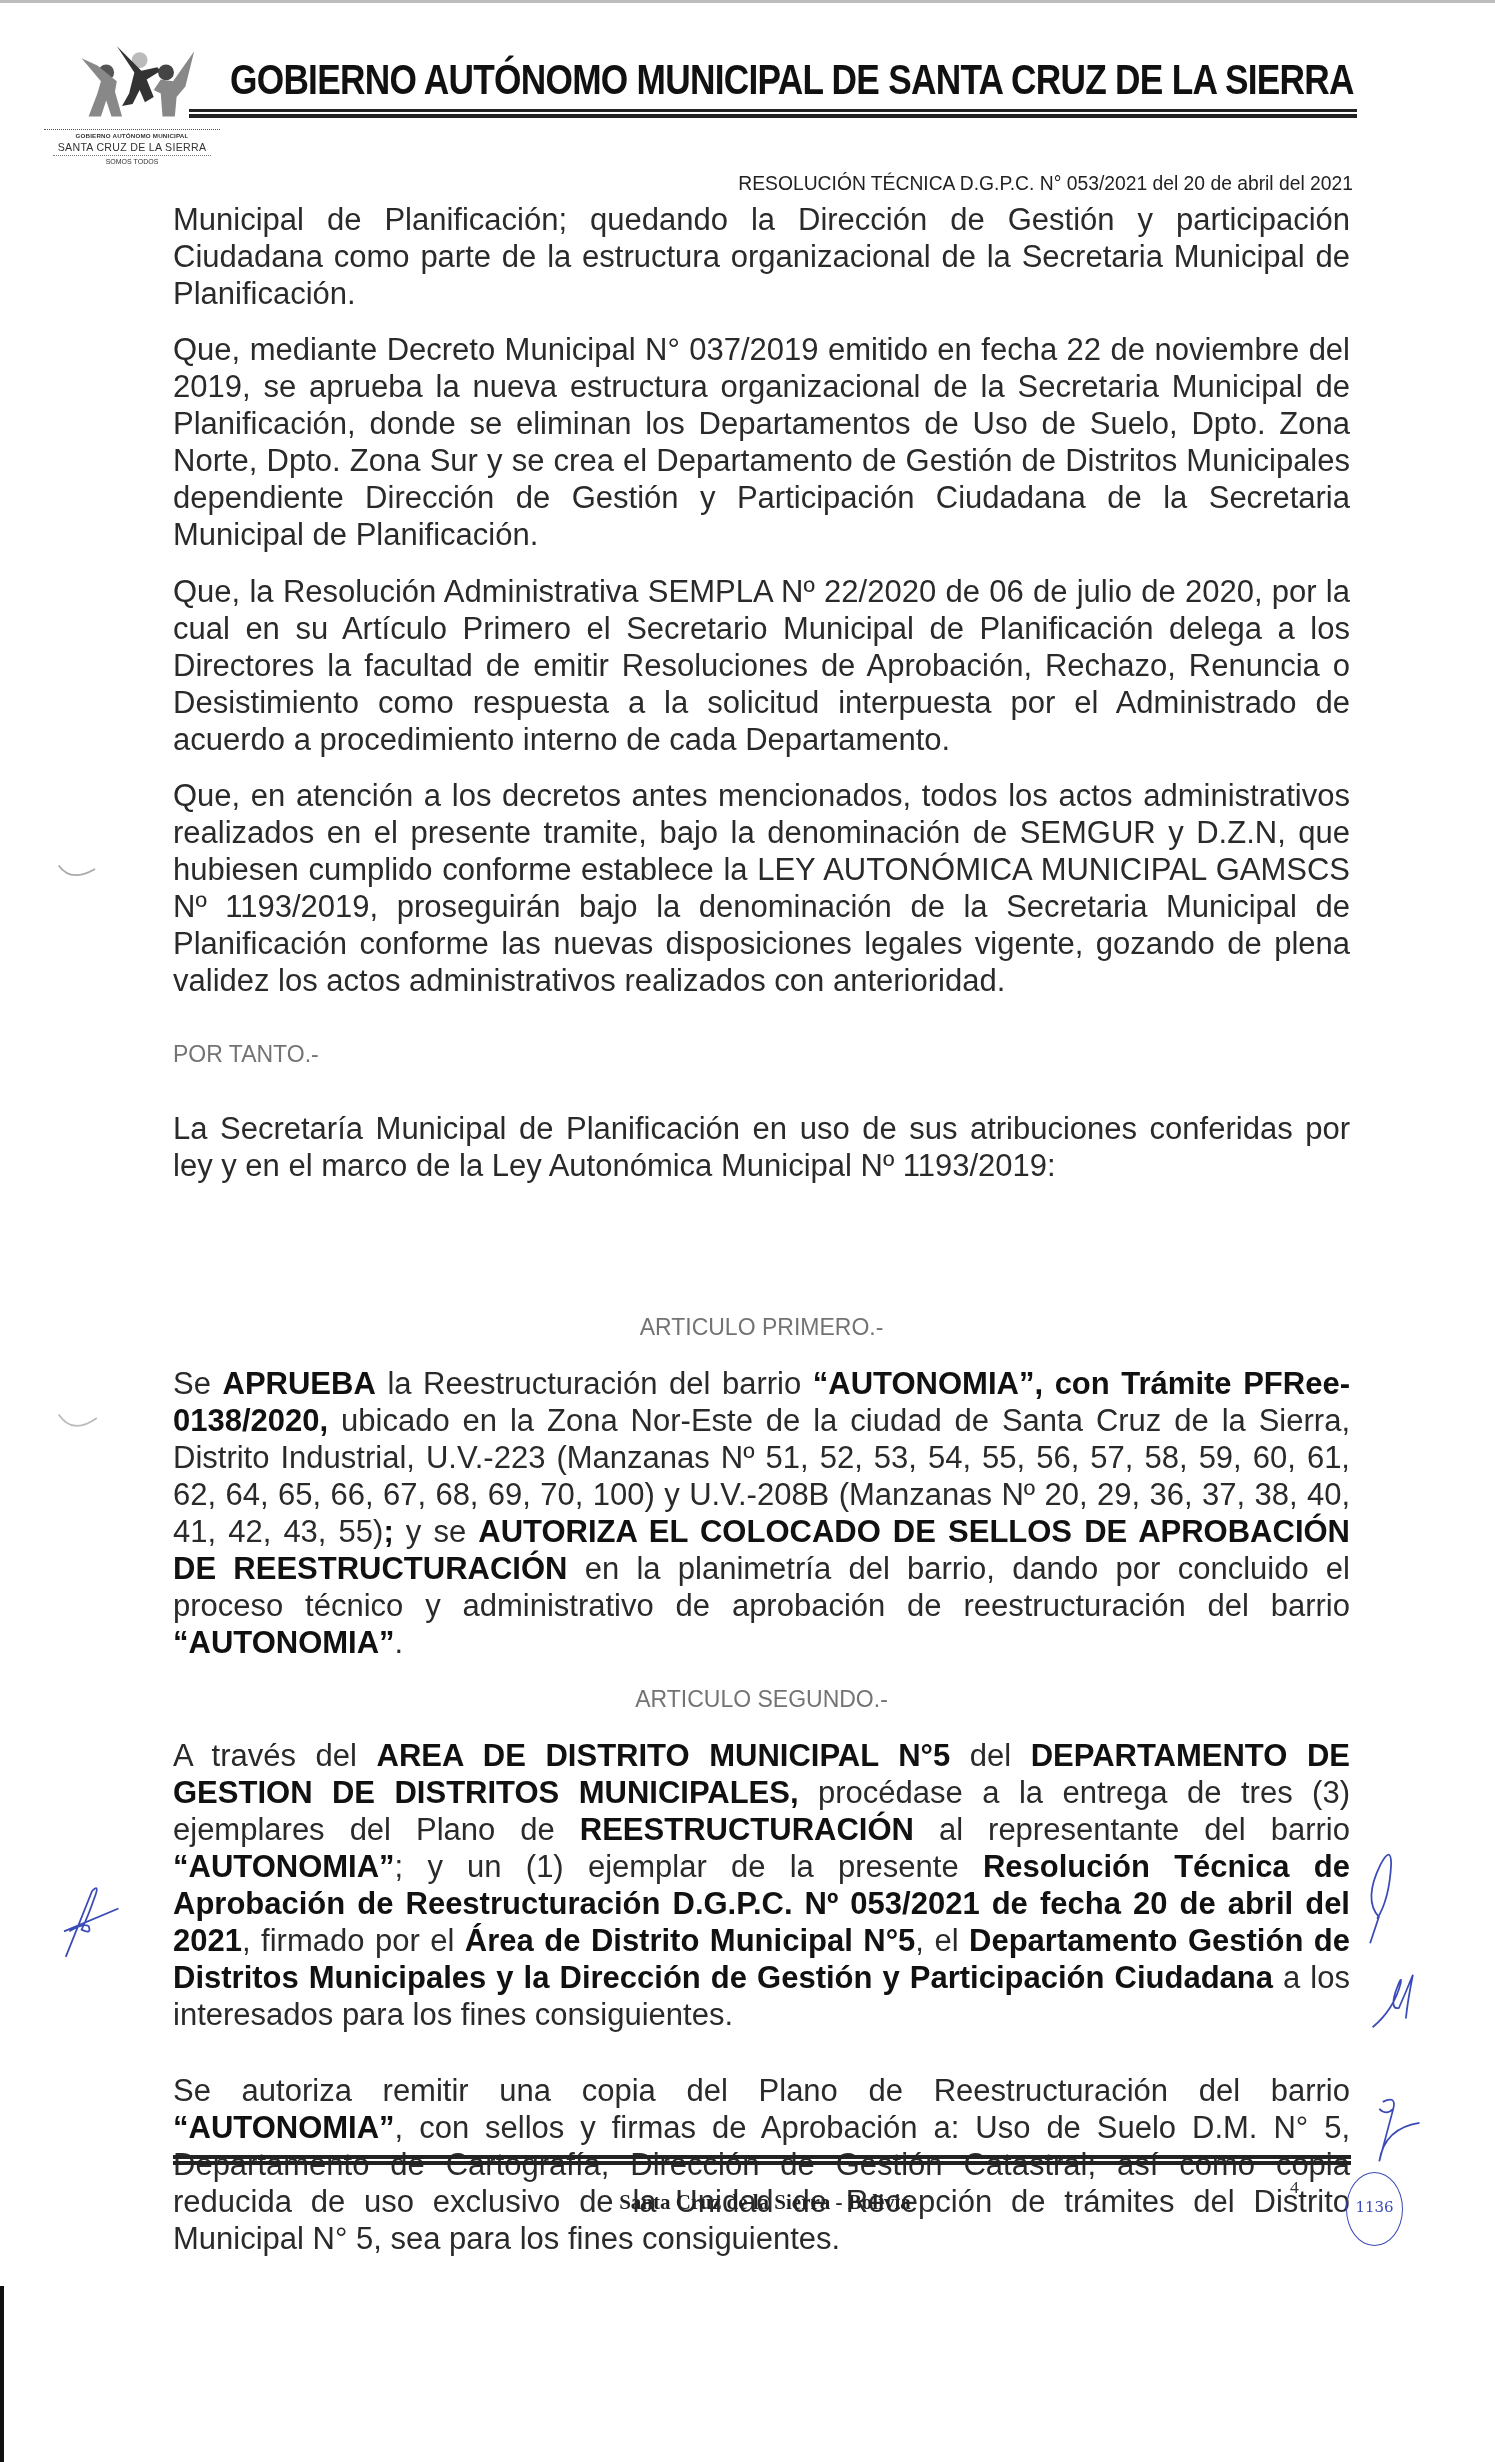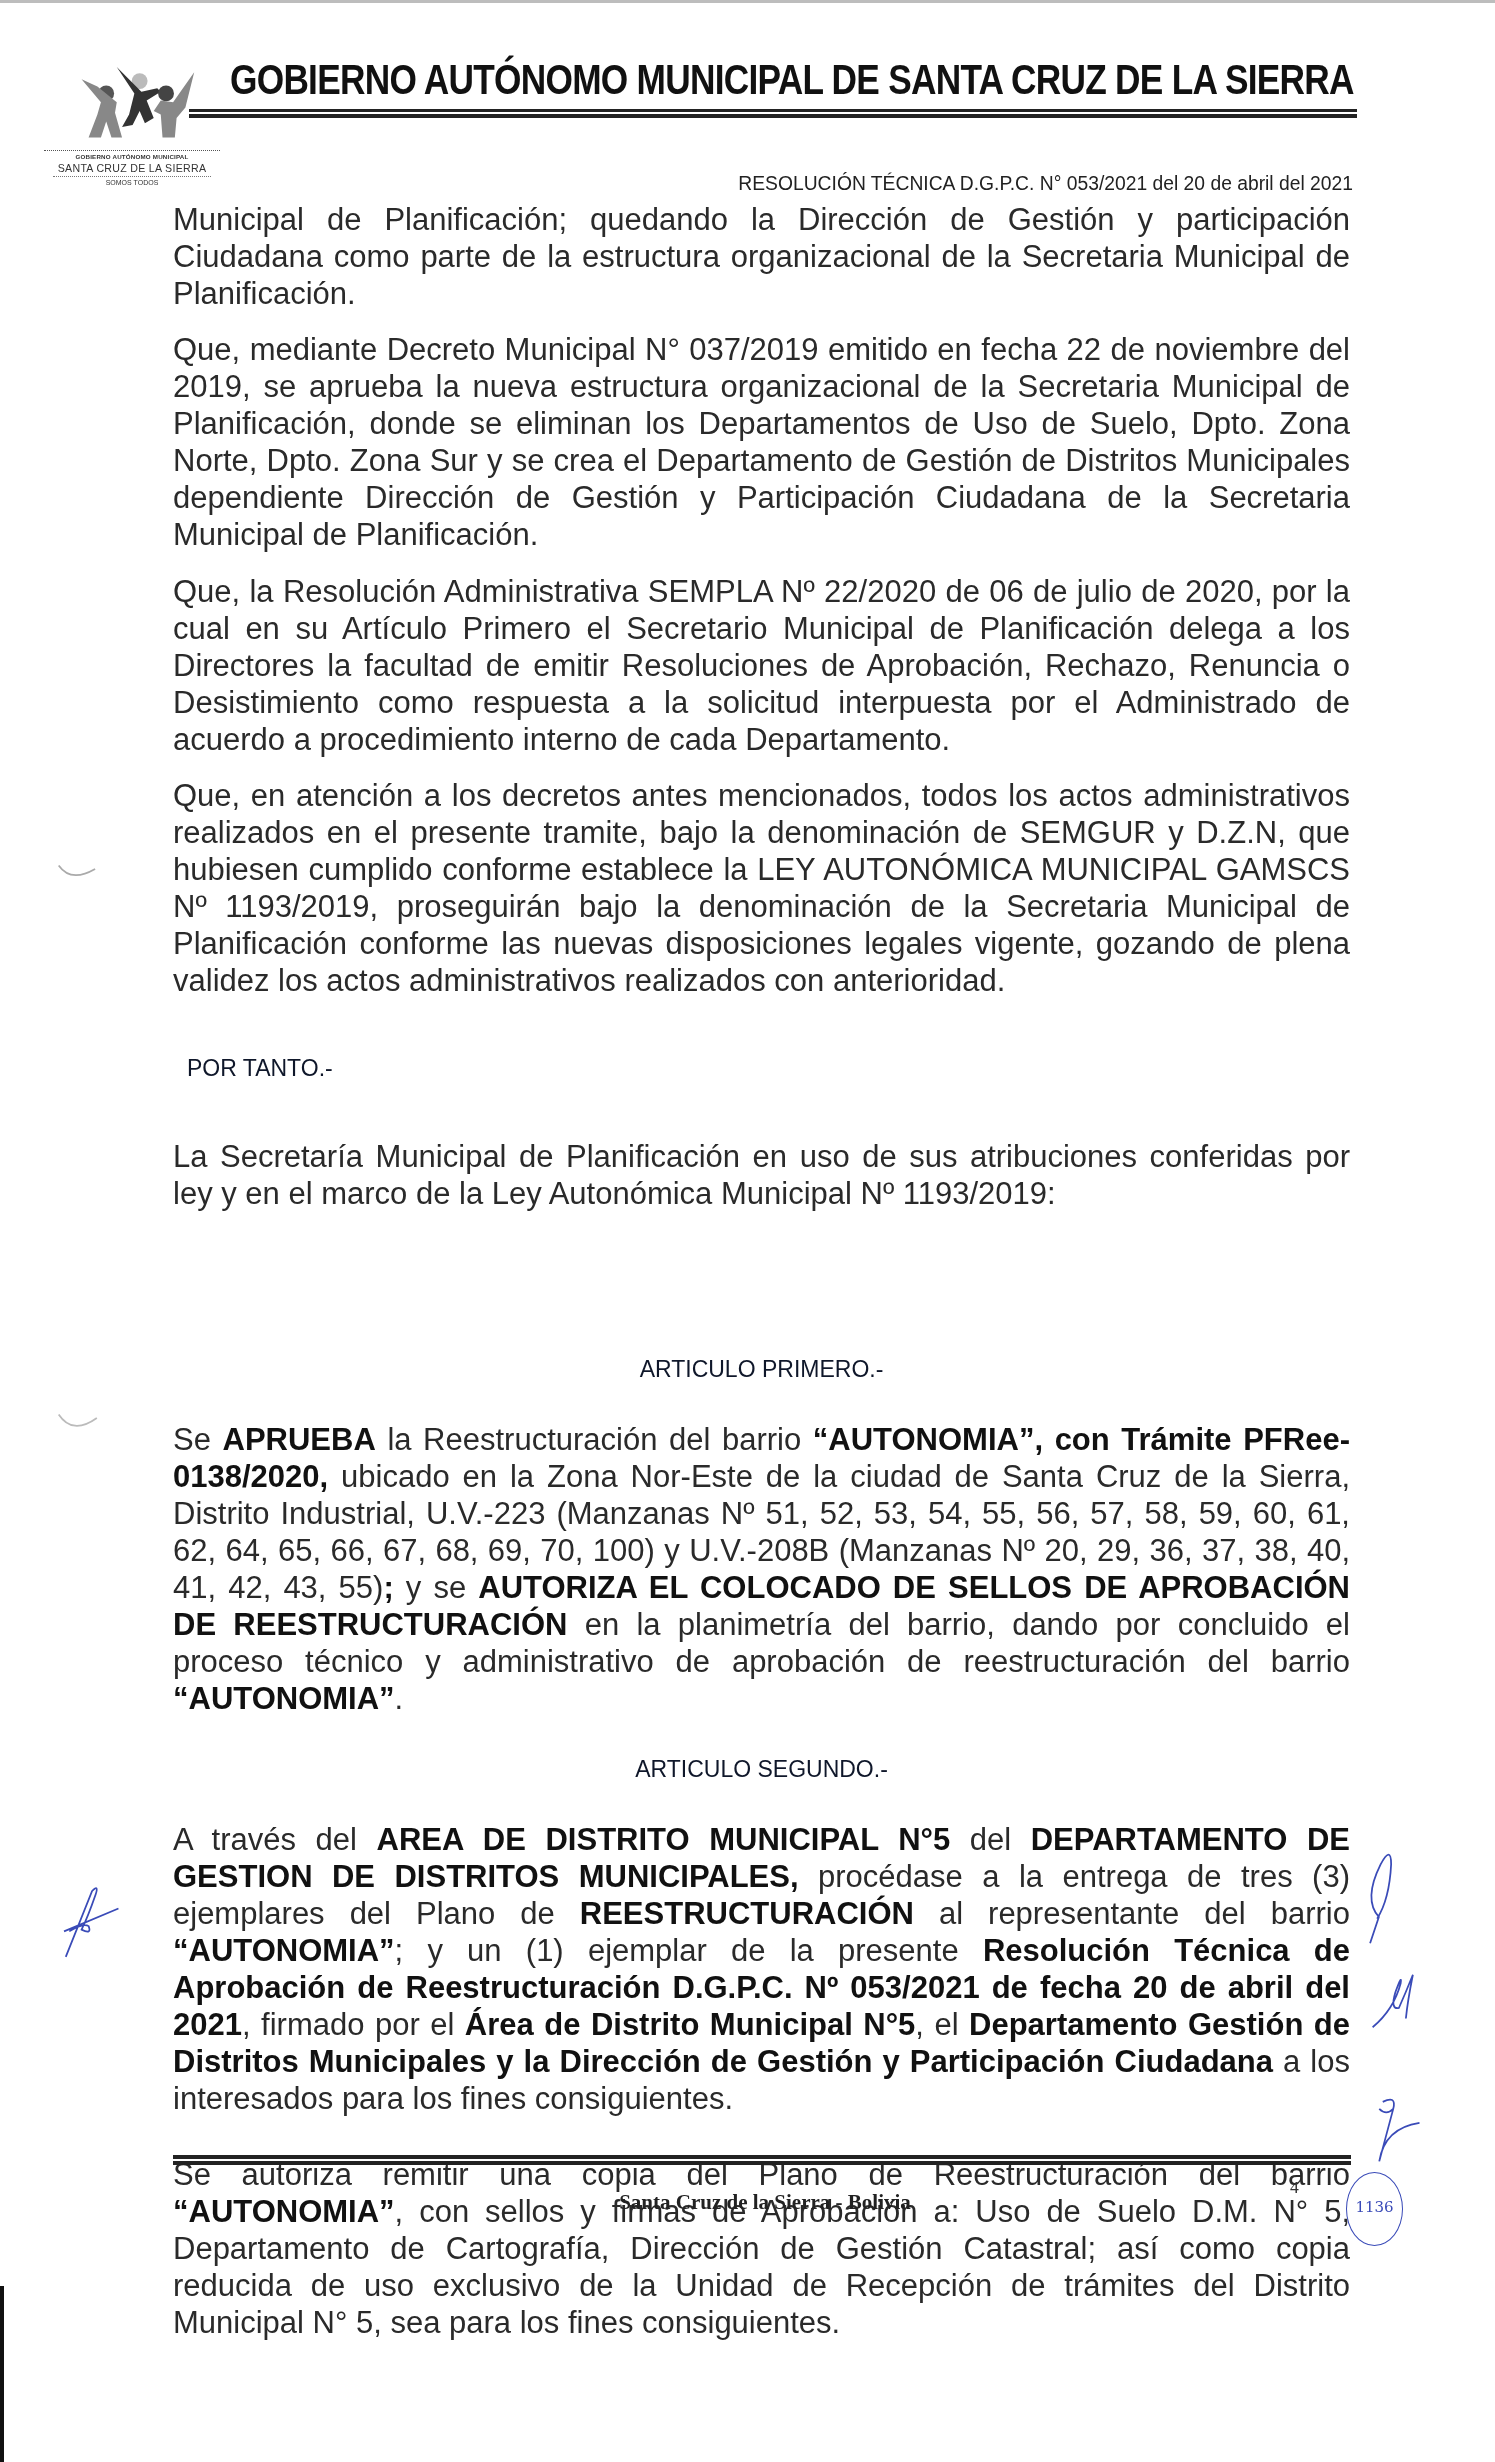--- a/index.html
+++ b/index.html
@@ -3,21 +3,21 @@
   <meta charset="utf-8">
   <style>
     html, body { margin: 0; padding: 0; background: #ffffff; }
     body {
       width: 1495px; height: 2462px; position: relative; overflow: hidden;
       font-family: "Liberation Sans", sans-serif; color: #222;
     }
     .top-edge { position: absolute; left: 0; top: 0; width: 1495px; height: 2.6px; background: #bdbdbd; }
 
     
-    .logo { position: absolute; left: 44px; top: 60px; width: 185px; height: 123px; }
+    .logo { position: absolute; left: 44px; top: 39px; width: 185px; height: 123px; }
     .logo svg { position: absolute; left: 17.6px; top: 0; }
     .logo-dots { position: absolute; left: 0; top: 90px; width: 176px; border-top: 0.9px dotted #555; }
     .logo-small { position: absolute; left: 0; width: 176px; text-align: center; top: 93px; font-size: 6.2px; font-weight: bold; letter-spacing: 0.2px; color: #333; }
     .logo-city { position: absolute; left: 0; width: 176px; text-align: center; top: 102px; font-size: 10.6px; color: #333; letter-spacing: 0.3px; }
     .logo-dots2 { position: absolute; left: 8.8px; top: 116px; width: 158px; border-top: 0.9px dotted #777; }
     .logo-motto { position: absolute; left: 0; width: 176px; text-align: center; top: 119px; font-size: 7px; color: #333; }
 
     .header-title {
       position: absolute; left: 230px; top: 55px; font-family: "Liberation Sans", sans-serif;
       font-weight: bold; font-size: 43px; letter-spacing: -0.9px; color: #111;
@@ -27,21 +27,21 @@
     .header-rule .l1 { position: absolute; left: 0; top: 0; width: 100%; height: 2.6px; background: #222; }
     .header-rule .l2 { position: absolute; left: 0; top: 5.3px; width: 100%; height: 3.5px; background: #222; }
     .resolution-ref { position: absolute; right: 142px; top: 125px; font-size: 19.3px; color: #222; white-space: nowrap; margin-top: 48px; }
 
     
     .content { position: absolute; left: 173px; top: 201px; width: 1177px; }
     .para { font-size: 31px; line-height: 37px; text-align: justify; margin: 0; color: #2a2a2a; }
     .gap-sm { height: 19.3px; }
     .gap-md { height: 37px; }
     .gap-lg { height: 106px; }
-    .heading { font-size: 23px; line-height: 37px; margin: 14px; color: #0f172a; }
+    .heading { font-size: 23px; line-height: 37px; margin: 0; color: #737373; }
     .heading.u { text-underline-offset: 3.5px; text-align: center; }
     b { color: #111; }
 
     
     .footer-rule { position: absolute; left: 173px; top: 2155px; width: 1178px; height: 10.6px; }
     .footer-rule .l1 { position: absolute; left: 0; top: 0; width: 100%; height: 3.5px; background: #222; }
     .footer-rule .l2 { position: absolute; left: 0; top: 6.2px; width: 100%; height: 3.5px; background: #222; }
     .page-number { position: absolute; left: 1290px; top: 2177px; font-family: "Liberation Serif", serif; font-size: 17.6px; color: #333; }
     .footer-place { position: absolute; left: 0; width: 1530px; text-align: center; top: 2190px; font-family: "Liberation Serif", serif; font-weight: bold; font-size: 21px; color: #222; }
 

